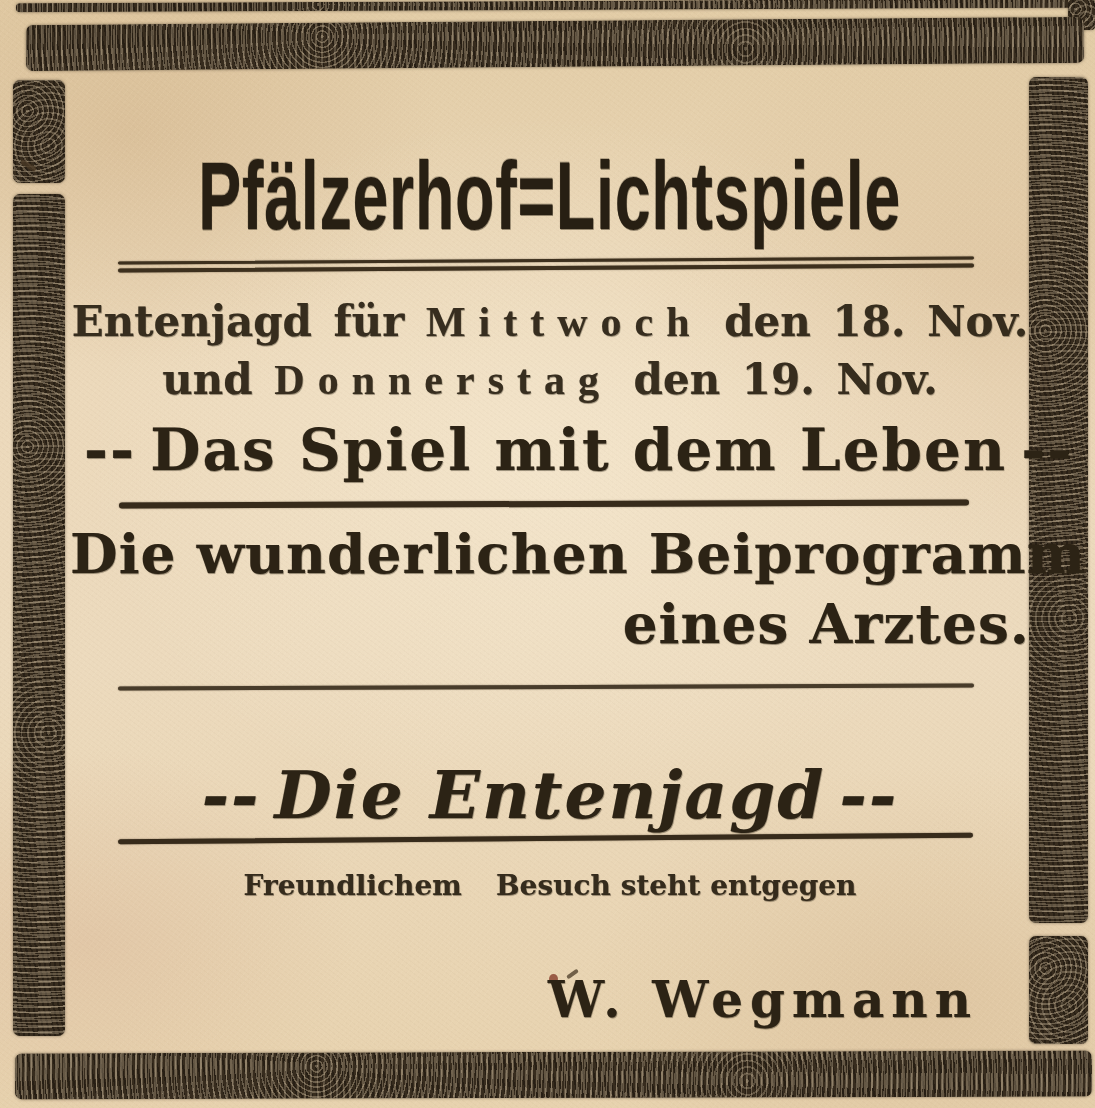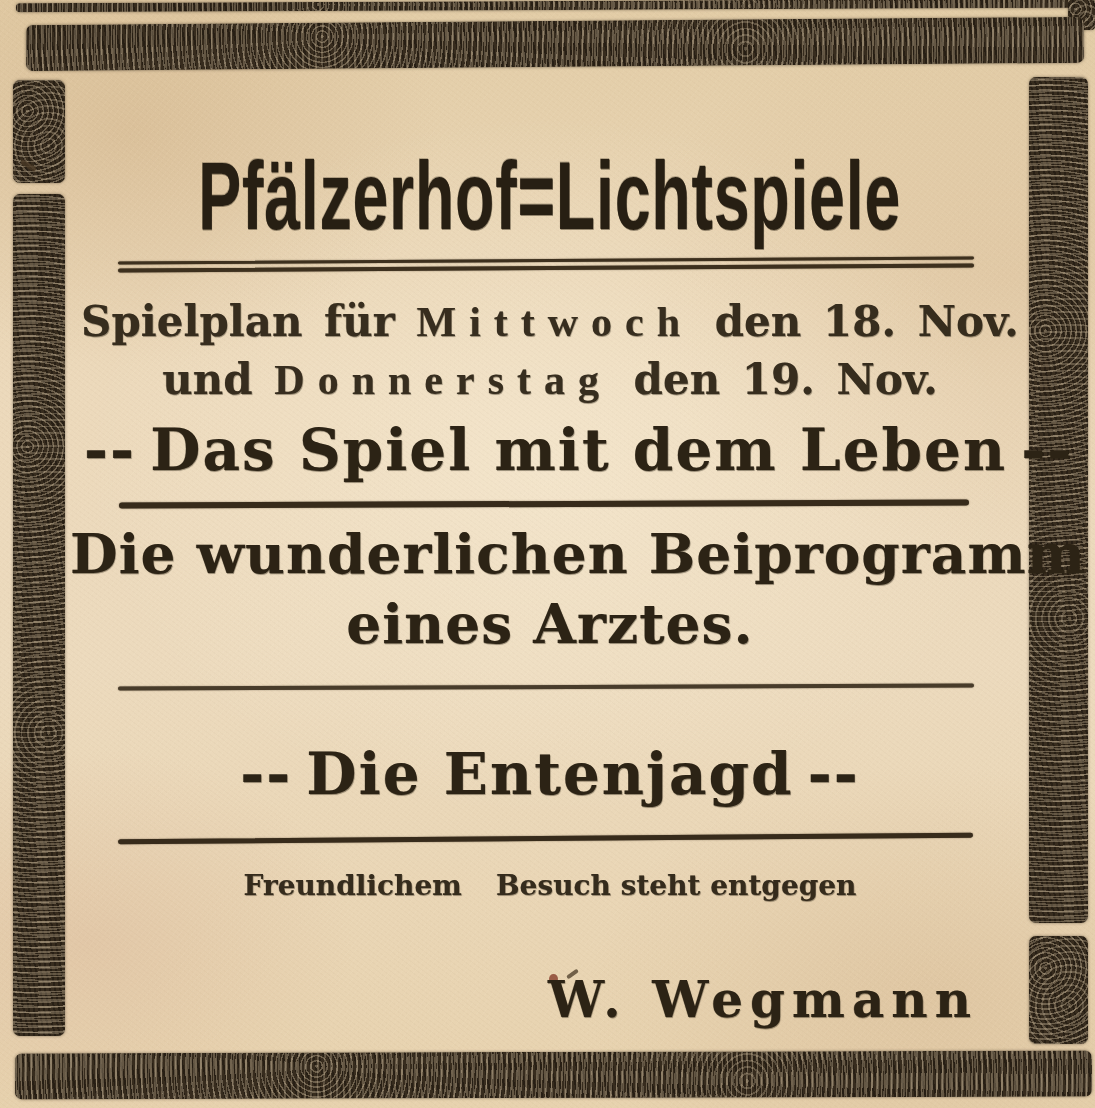--- a/index.html
+++ b/index.html
@@ -65,24 +65,24 @@
   .cinema-name .squeeze { display:inline-block; transform:scale(0.75,1.12); transform-origin:center; letter-spacing:1px; }
 
   .schedule-1 { top:297px; font-size:42px; word-spacing:7px; opacity:.94; }
   .schedule-2 { top:355px; font-size:42px; word-spacing:7px; opacity:.94; }
   .tracked    { letter-spacing:13px;font-family:Liberation Serif, serif; }
 
   .feature-line { top:416px; font-size:58px; letter-spacing:2px; }
   .dash { padding:0 14px; }
 
   .subtitle-1 { top:521px; font-size:55px; letter-spacing:1px; }
-  .subtitle-2 { top:591px; font-size:55px; letter-spacing:1px; }
+  .subtitle-2 { top:591px; font-size:55px; letter-spacing:1px;text-align:right; }
 
   .supporting-label { position:absolute; left:118px; top:705px; font-size:38px; letter-spacing:3px; white-space:nowrap; opacity:.95; }
-  .supporting-title { top:740px; font-size:58px; letter-spacing:2px; }
+  .supporting-title { top:756px; font-size:66px; letter-spacing:2px;font-style:italic; }
 
   .closing-line { top:869px; font-size:28px; opacity:.95; }
   .gap { display:inline-block; width:34px; }
 
   .signature { position:absolute; right:117px; top:926px; font-size:50px; letter-spacing:7px; white-space:nowrap;margin-top:44px; }
   .speck-dot  { position:absolute; left:549px; top:974px; width:9px;  height:10px; border-radius:50%; background:#8c4733; opacity:.85; }
   .speck-tick { position:absolute; left:566px; top:972px; width:13px; height:4px;  background:#4a3a26; border-radius:2px; transform:rotate(-35deg); opacity:.75; }
 </style>
 </head>
 <body>
@@ -103,21 +103,21 @@
 
   <div class="center cinema-name ink">
     <span class="squeeze">Pfälzerhof=Lichtspiele</span>
   </div>
   <div class="title-divider">
     <div class="line"></div>
     <div class="line"></div>
   </div>
 
   <div class="center fraktur ink schedule-1">
-    <span>Spielplan für</span>
+    <span>Entenjagd für</span>
     <span class="tracked">Mittwoch</span>
     <span>den 18. Nov.</span>
   </div>
   <div class="center fraktur ink schedule-2">
     <span>und</span>
     <span class="tracked">Donnerstag</span>
     <span>den 19. Nov.</span>
   </div>
 
   <div class="center fraktur ink feature-line">

